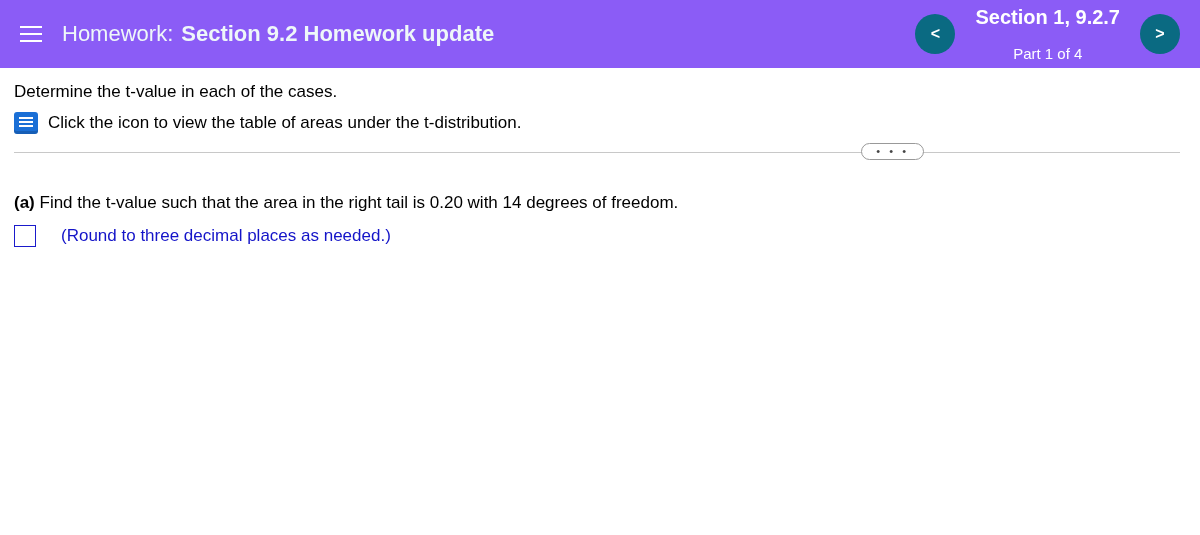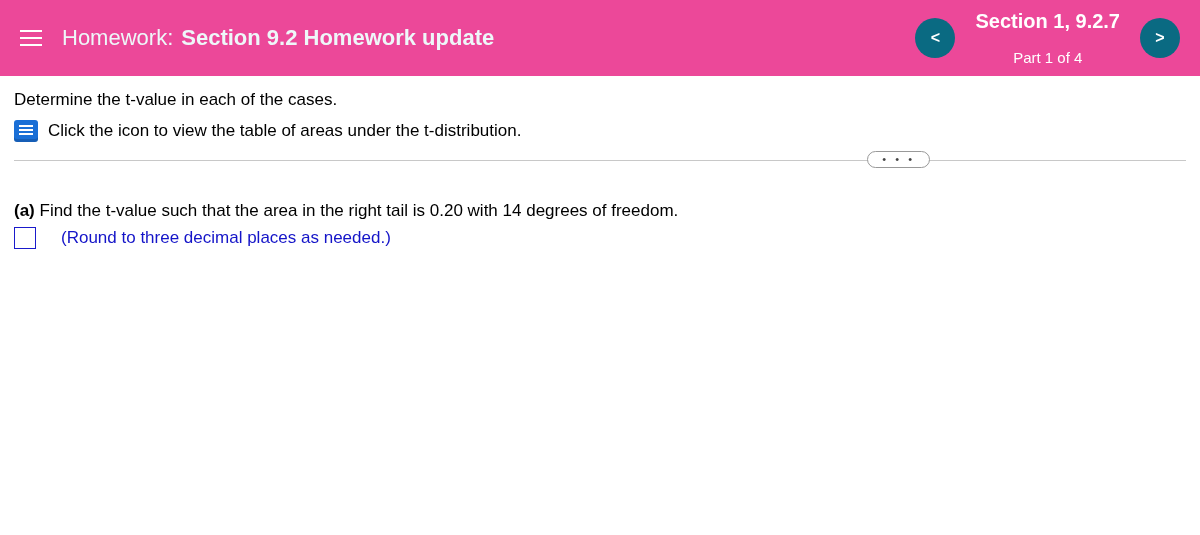--- a/index.html
+++ b/index.html
@@ -4,22 +4,22 @@
   <style>
     * { margin: 0; padding: 0; box-sizing: border-box; }
     body {
       font-family: Arial, Helvetica, sans-serif;
       width: 1200px;
       height: 535px;
       background: #fff;
       overflow: hidden;
     }
     .header {
-      background: #ec4899;
-      height: 76px;
+      background: #8b5cf6;
+      height: 68px;
       display: flex;
       align-items: center;
       padding: 0 20px;
       color: #fff;
     }
     .menu-icon {
       color: #fff;
       margin-right: 20px;
       cursor: pointer;
       display: flex;
@@ -56,21 +56,21 @@
       font-size: 16px;
       font-weight: bold;
     }
     .question-info {
       text-align: center;
       margin: 0 20px;
     }
     .question-title { font-size: 20px; font-weight: 700; }
     .question-sub { font-size: 15px; font-weight: 400; margin-top: 16px; }
     .content {
-      padding: 14px 14px 0 14px;
+      padding: 14px 20px 0 14px;
     }
     .prompt {
       font-size: 17px;
       color: #000;
       margin-bottom: 10px;
     }
     .table-link-row {
       display: flex;
       align-items: center;
       margin-bottom: 18px;
@@ -115,21 +115,21 @@
       padding: 2px 14px;
       font-size: 11px;
       letter-spacing: 3px;
       color: #444;
       cursor: pointer;
       line-height: 1;
     }
     .part-row {
       font-size: 17px;
       color: #000;
-      margin-bottom: 6px;
+      margin-bottom: 12px;
     }
     .part-label { font-weight: 700; }
     .answer-row {
       display: flex;
       align-items: center;
       gap: 17px;
     }
     .answer-input {
       width: 22px;
       height: 22px;

